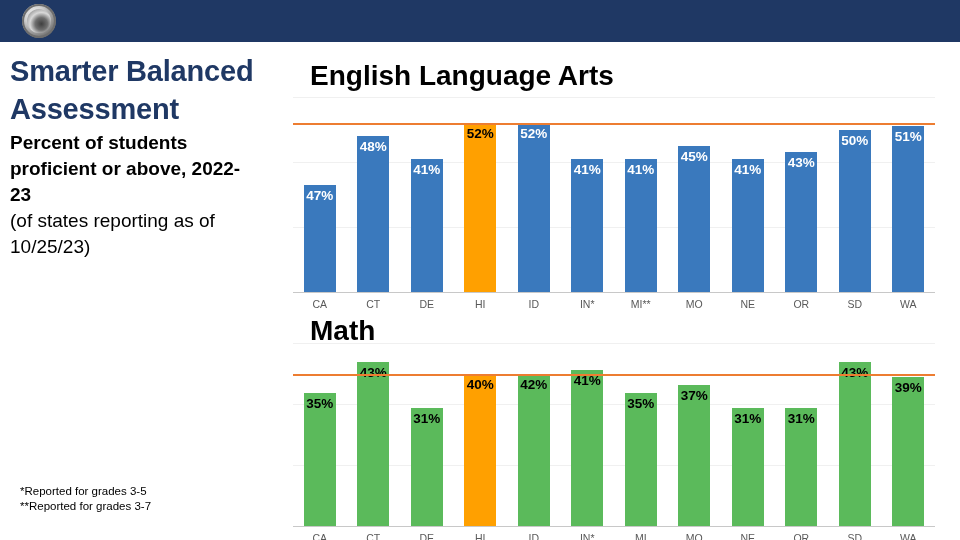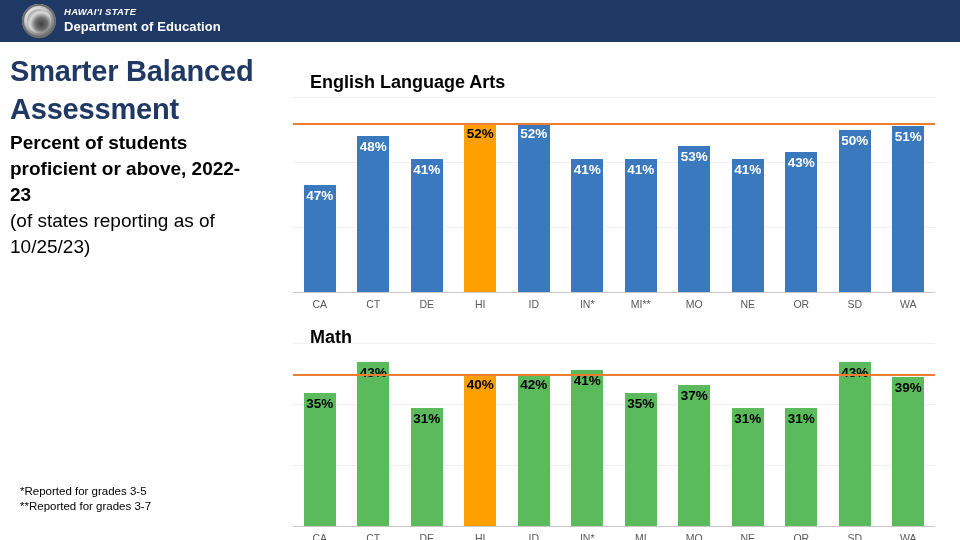--- a/index.html
+++ b/index.html
@@ -92,22 +92,22 @@
     line-height: 15px;
   }
 
   
   .chart-block { position: absolute; }
   #chart-ela { left: 285px; top: 60px;  width: 650px; height: 215px; }
   #chart-math{ left: 285px; top: 315px; width: 650px; height: 215px; }
 
   .chart-title {
     position: absolute;
-    left: 25px; top: 12px;
-    font-size: 18px;
+    left: 25px; top: 0;
+    font-size: 28px;
     font-weight: bold;
     color: #000000;
   }
 
   .plot {
     position: absolute;
     left: 8px;
     width: 642px;
   }
   #chart-ela .plot  { top: 37px; height: 178px; }
@@ -183,24 +183,20 @@
     color: #595959;
     white-space: nowrap;
   }
 </style>
 </head>
 <body>
 
 <div id="header-bar">
   <div id="seal">
     <div class="seal-inner"></div>
-  </div>
-  <div id="header-text">
-    <div id="header-line1">HAWAI'I STATE</div>
-    <div id="header-line2">Department of Education</div>
   </div>
 </div>
 
 <div id="left-col">
   <div id="deck-title">Smarter Balanced Assessment</div>
   <div id="deck-subtitle">Percent of students proficient or above, 2022-23</div>
   <div id="deck-note">(of states reporting as of 10/25/23)</div>
 </div>
 
 <div id="footnotes">
@@ -246,21 +242,21 @@
             <div class="bar-label light">41%</div>
           </div>
         </div>
         <div class="bar-slot">
           <div class="bar blue" style="height: 133.25px;">
             <div class="bar-label light">41%</div>
           </div>
         </div>
         <div class="bar-slot">
           <div class="bar blue" style="height: 146.25px;">
-            <div class="bar-label light">53%</div>
+            <div class="bar-label light">45%</div>
           </div>
         </div>
         <div class="bar-slot">
           <div class="bar blue" style="height: 133.25px;">
             <div class="bar-label light">41%</div>
           </div>
         </div>
         <div class="bar-slot">
           <div class="bar blue" style="height: 139.75px;">
             <div class="bar-label light">43%</div>

